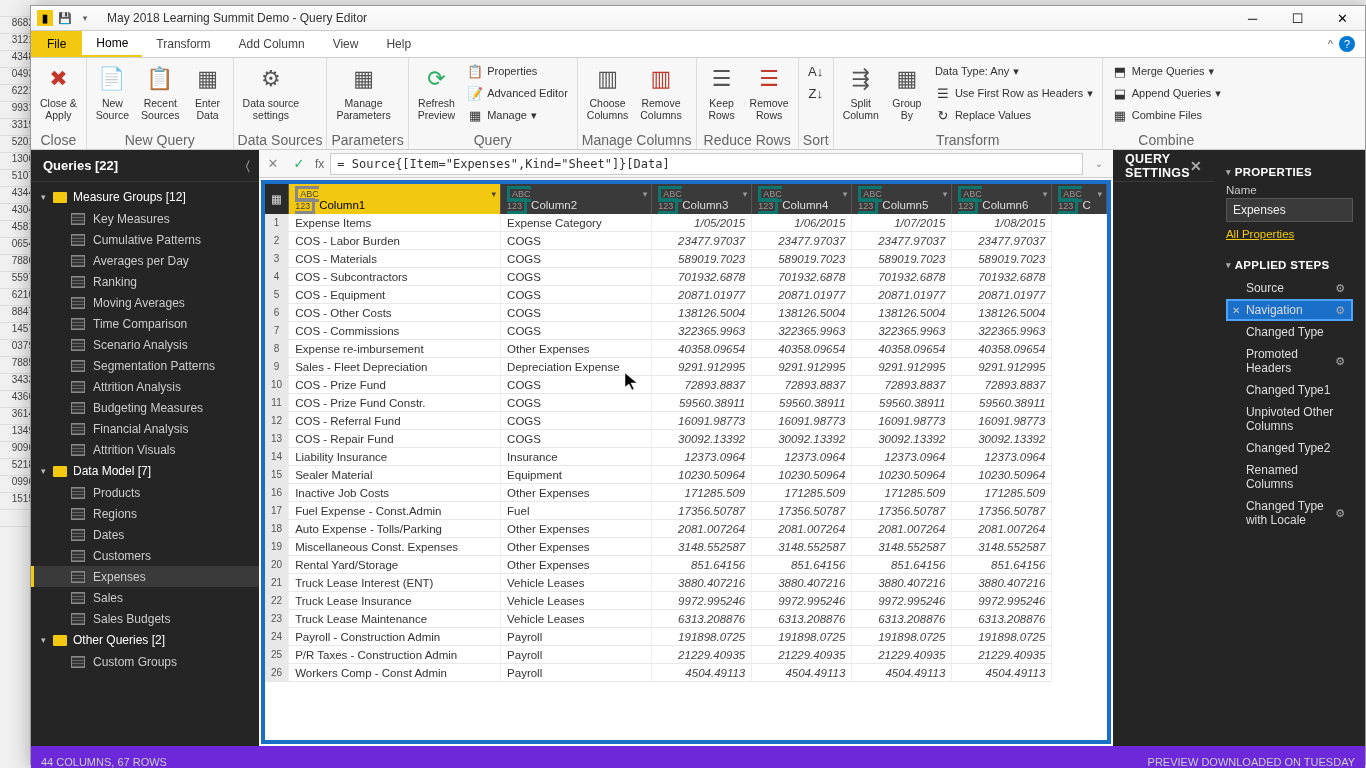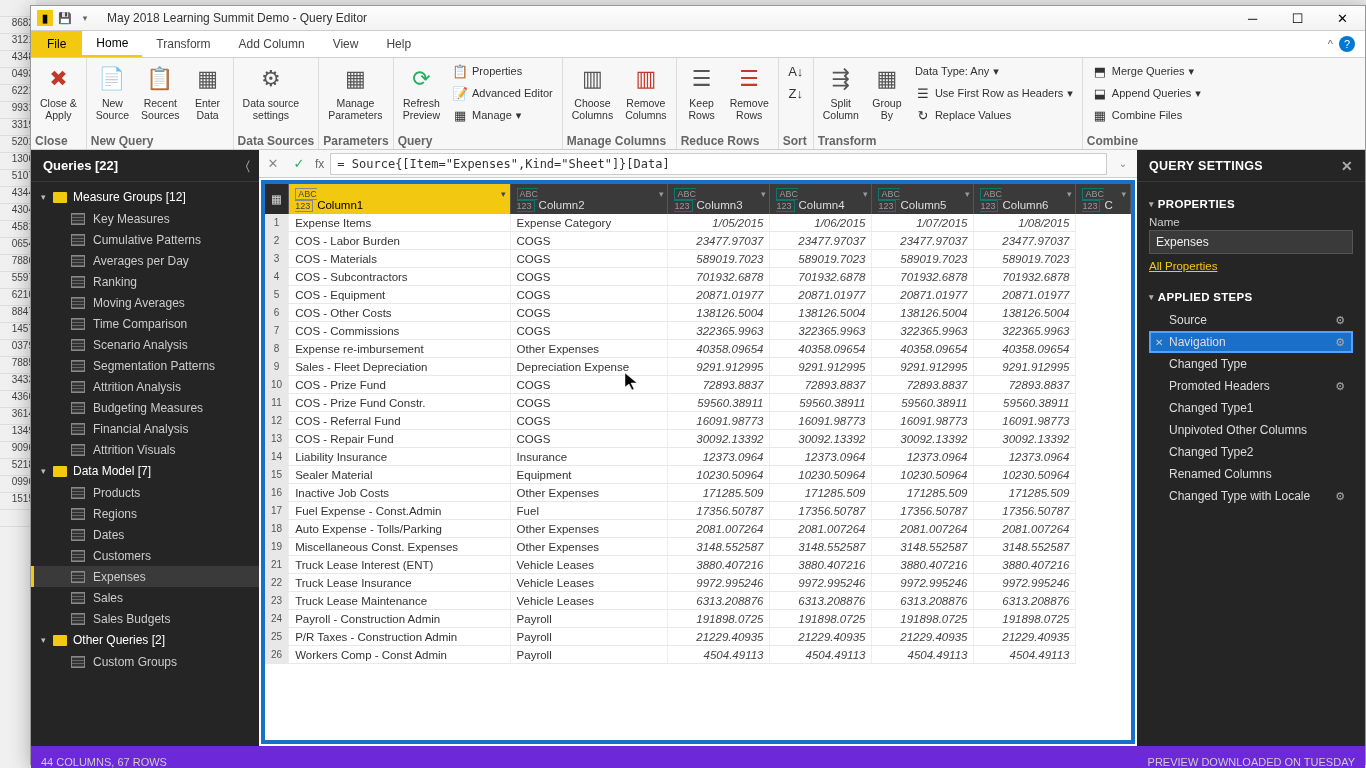--- a/index.html
+++ b/index.html
@@ -21,21 +21,21 @@
     .menu-file { background: #f2c811; color: #000; padding: 0 16px; display: flex; align-items: center; font-size: 12px; font-weight: 400; }
     .menu-tab { padding: 0 14px; display: flex; align-items: center; font-size: 12px; color: #444; cursor: pointer; }
     .menu-tab.active { border-bottom: 2px solid #f2c811; color: #000; }
     .menu-help-icon { margin-left: auto; display: flex; align-items: center; padding-right: 10px; gap: 6px; }
     .chev-up { color: #666; font-size: 11px; }
     .help-circle { width: 16px; height: 16px; border-radius: 50%; background: #0078d4; color: #fff; font-size: 11px; display: flex; align-items: center; justify-content: center; }
     
     .ribbon { height: 92px; background: #f7f7f7; border-bottom: 1px solid #ccc; display: flex; }
     .ribbon-group { border-right: 1px solid #ddd; display: flex; flex-direction: column; padding: 2px 4px 0; }
     .ribbon-group .buttons { display: flex; flex: 1; align-items: flex-start; gap: 2px; }
-    .ribbon-group .label { font-size: 12px; color: #666; padding: 1px 0; font-weight: bold; }
+    .ribbon-group .label { font-size: 14px; color: #666; text-align: center; padding: 1px 0; }
     .rbtn-large { display: flex; flex-direction: column; align-items: center; padding: 3px 5px; min-width: 42px; cursor: pointer; }
     .rbtn-large .ico { width: 32px; height: 32px; display: flex; align-items: center; justify-content: center; font-size: 22px; color: #555; }
     .rbtn-large .txt { font-size: 10.5px; color: #333; text-align: center; line-height: 1.15; margin-top: 2px; }
     .rbtn-small { display: flex; align-items: center; gap: 4px; padding: 2px 5px; font-size: 11px; color: #333; cursor: pointer; height: 22px; }
     .rbtn-small .ico { width: 16px; height: 16px; display: inline-flex; align-items: center; justify-content: center; font-size: 13px; }
     .rbtn-col { display: flex; flex-direction: column; justify-content: flex-start; }
     
     .workspace { height: calc(100% - 144px - 18px); display: flex; }
     
     .queries-panel { width: 228px; background: #252525; color: #ddd; display: flex; flex-direction: column; position: relative; }
@@ -56,30 +56,30 @@
     .center { flex: 1; background: #fff; display: flex; flex-direction: column; position: relative; }
     .formula-row { height: 28px; display: flex; align-items: center; border-bottom: 1px solid #ccc; background: #f7f7f7; padding: 0 4px; gap: 6px; }
     .formula-row .fbtn { width: 20px; height: 20px; display: flex; align-items: center; justify-content: center; color: #888; font-size: 13px; cursor: pointer; }
     .formula-row .fx { font-size: 12px; color: #666; }
     .formula-input { flex: 1; height: 22px; border: 1px solid #ccc; background: #fff; padding: 0 6px; font-size: 12px; font-family: Consolas, monospace; color: #333; }
     
     .grid-wrap { flex: 1; overflow: auto; position: relative; border: 4px solid #1a6fc9; margin: 2px; }
     table.data { border-collapse: collapse; font-size: 11.5px; width: 100%; }
     table.data th { background: #3a3a3a; color: #ddd; padding: 3px 6px; border-right: 1px solid #555; text-align: left; font-weight: 400; height: 22px; position: relative; }
     table.data th.selected { background: #f2c811; color: #000; }
-    table.data th .colico { font-size: 9px; color: #999; margin-right: 4px; border: 1px solid #0f766e; padding: 0 2px; }
+    table.data th .colico { font-size: 9px; color: #999; margin-right: 4px; border: 3px solid #0f766e; padding: 0 2px; }
     table.data th.selected .colico { color: #444; border-color: #888; }
     table.data th .dd { position: absolute; right: 4px; top: 5px; font-size: 9px; color: #999; }
     table.data th.selected .dd { color: #444; }
     table.data td { padding: 2.5px 6px; border-bottom: 1px solid #e8e8e8; border-right: 1px solid #eee; color: #333; }
     table.data td.rownum { background: #e8e8e8; color: #555; text-align: center; width: 22px; font-size: 10px; }
     table.data td.num { text-align: right; font-style: italic; color: #444; }
     table.data th.rowhead { background: #2a2a2a; width: 22px; }
     
-    .settings-panel { width: 228px; background: #252525; color: #ddd; display: flex; flex-direction: column; }
+    .settings-panel { width: 252px; background: #252525; color: #ddd; display: flex; flex-direction: row; }
     .settings-header { height: 32px; display: flex; align-items: center; padding: 0 12px; font-size: 12.5px; font-weight: 600; color: #fff; border-bottom: 1px solid #3a3a3a; letter-spacing: 0.3px; }
     .settings-close { margin-left: auto; font-size: 14px; color: #aaa; cursor: pointer; }
     .settings-body { padding: 10px 12px; font-size: 12px; }
     .section-h { font-size: 11.5px; font-weight: 600; color: #fff; letter-spacing: 0.3px; margin: 6px 0; display: flex; align-items: center; gap: 4px; }
     .section-h::before { content: "▾"; font-size: 9px; color: #aaa; }
     .name-input { width: 100%; background: #3a3a3a; border: 1px solid #555; color: #eee; padding: 4px 6px; font-size: 12px; margin-top: 2px; }
     .link { color: #f2c811; text-decoration: underline; font-size: 11.5px; display: inline-block; margin-top: 6px; cursor: pointer; }
     .steps { list-style: none; margin-top: 4px; }
     .step { padding: 4px 8px 4px 20px; color: #ddd; font-size: 12px; display: flex; align-items: center; position: relative; cursor: pointer; }
     .step.selected { background: #1a6fc9; border: 2px solid #4da3ff; padding: 2px 6px 2px 18px; }
@@ -603,20 +603,29 @@
               <tr>
                 <td class="rownum">19</td>
                 <td>Miscellaneous Const. Expenses</td>
                 <td>Other Expenses</td>
                 <td class="num">3148.552587</td>
                 <td class="num">3148.552587</td>
                 <td class="num">3148.552587</td>
                 <td class="num">3148.552587</td>
               </tr>
               <tr>
+                <td class="rownum">20</td>
+                <td>Rental Yard/Storage</td>
+                <td>Other Expenses</td>
+                <td class="num">851.64156</td>
+                <td class="num">851.64156</td>
+                <td class="num">851.64156</td>
+                <td class="num">851.64156</td>
+              </tr>
+              <tr>
                 <td class="rownum">21</td>
                 <td>Truck Lease Interest (ENT)</td>
                 <td>Vehicle Leases</td>
                 <td class="num">3880.407216</td>
                 <td class="num">3880.407216</td>
                 <td class="num">3880.407216</td>
                 <td class="num">3880.407216</td>
               </tr>
               <tr>
                 <td class="rownum">22</td>

